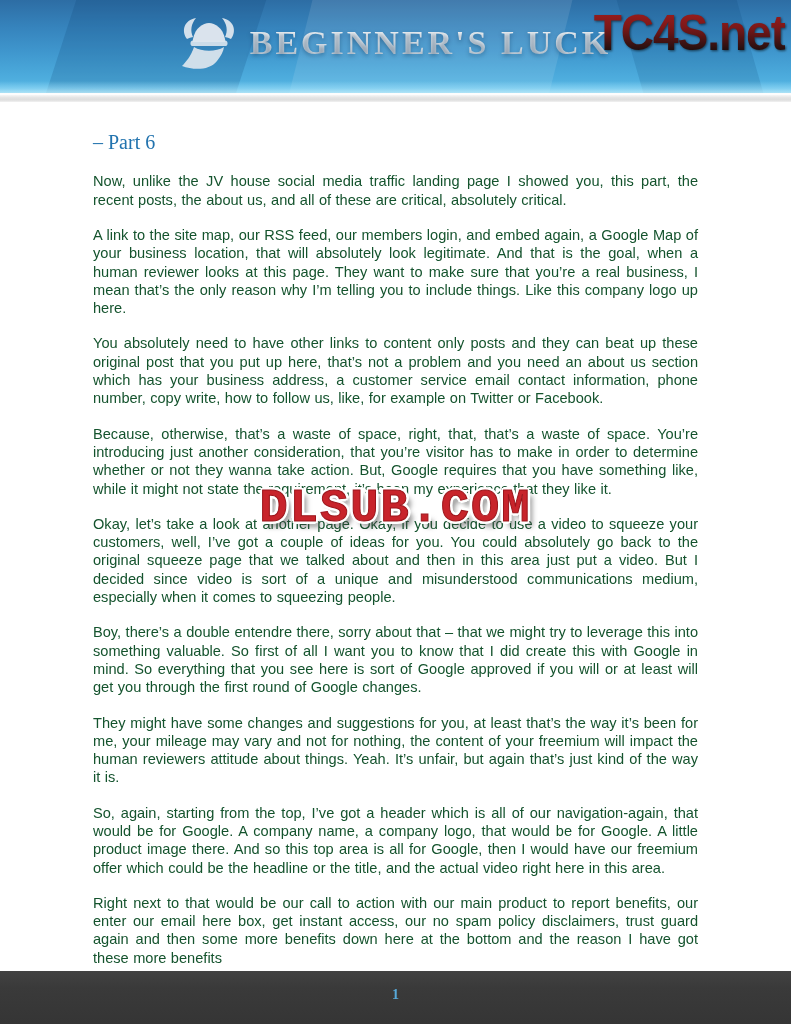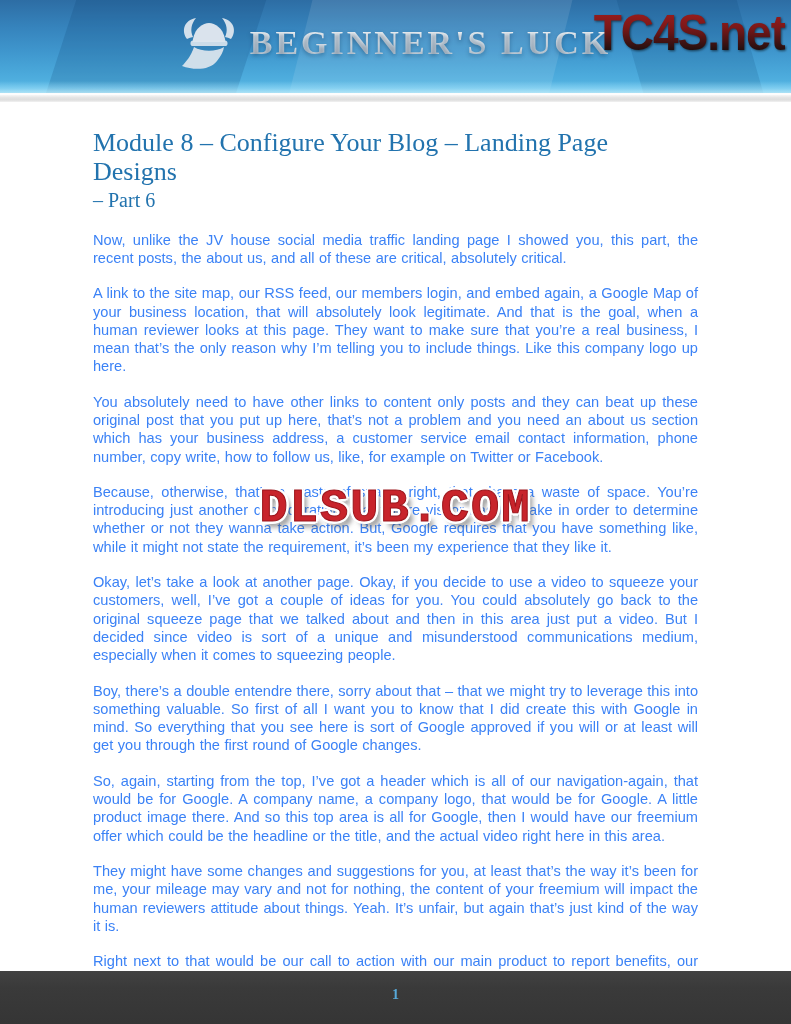--- a/index.html
+++ b/index.html
@@ -89,21 +89,21 @@
     line-height: 1.12;
   }
   .doc-title .t1 { font-size: 26px; display: block; }
   .doc-title .t2 { font-size: 20px; display: block; margin-top: 3px; }
   .paras { margin-top: 19px; }
   .paras p {
     font-size: 14.6px;
     line-height: 18.3px;
     text-align: justify;
     margin-bottom: 17px;
-    color: #3b82f6;
+    color: #14532d;
     word-spacing: 0.4px;
   }
 
   
   .wm-center {
     position: absolute;
     top: 482px;
     left: 50%;
     transform: translateX(-50%);
     font-family: Liberation Mono, monospace;
@@ -178,32 +178,31 @@
         </g>
       </svg>
       <span class="brand-text">BEGINNER'S LUCK</span>
     </div>
     <div class="wm-top">TC4S.net</div>
   </div>
   <div class="under-strip"></div>
 
   <div class="content">
     <h1 class="doc-title">
-      <span class="t1">Module 8 – Configure Your Blog – Landing Page Designs</span>
       <span class="t2">– Part 6</span>
     </h1>
     <div class="paras">
       <p>Now, unlike the JV house social media traffic landing page I showed you, this part, the recent posts, the about us, and all of these are critical, absolutely critical.</p>
       <p>A link to the site map, our RSS feed, our members login, and embed again, a Google Map of your business location, that will absolutely look legitimate. And that is the goal, when a human reviewer looks at this page. They want to make sure that you’re a real business, I mean that’s the only reason why I’m telling you to include things. Like this company logo up here.</p>
       <p>You absolutely need to have other links to content only posts and they can beat up these original post that you put up here, that’s not a problem and you need an about us section which has your business address, a customer service email contact information, phone number, copy write, how to follow us, like, for example on Twitter or Facebook.</p>
       <p>Because, otherwise, that’s a waste of space, right, that, that’s a waste of space. You’re introducing just another consideration, that you’re visitor has to make in order to determine whether or not they wanna take action. But, Google requires that you have something like, while it might not state the requirement, it’s been my experience that they like it.</p>
       <p>Okay, let’s take a look at another page. Okay, if you decide to use a video to squeeze your customers, well, I’ve got a couple of ideas for you. You could absolutely go back to the original squeeze page that we talked about and then in this area just put a video. But I decided since video is sort of a unique and misunderstood communications medium, especially when it comes to squeezing people.</p>
       <p>Boy, there’s a double entendre there, sorry about that – that we might try to leverage this into something valuable. So first of all I want you to know that I did create this with Google in mind. So everything that you see here is sort of Google approved if you will or at least will get you through the first round of Google changes.</p>
+      <p>They might have some changes and suggestions for you, at least that’s the way it’s been for me, your mileage may vary and not for nothing, the content of your freemium will impact the human reviewers attitude about things. Yeah. It’s unfair, but again that’s just kind of the way it is.</p>
       <p>So, again, starting from the top, I’ve got a header which is all of our navigation-again, that would be for Google. A company name, a company logo, that would be for Google. A little product image there. And so this top area is all for Google, then I would have our freemium offer which could be the headline or the title, and the actual video right here in this area.</p>
-      <p>They might have some changes and suggestions for you, at least that’s the way it’s been for me, your mileage may vary and not for nothing, the content of your freemium will impact the human reviewers attitude about things. Yeah. It’s unfair, but again that’s just kind of the way it is.</p>
       <p>Right next to that would be our call to action with our main product to report benefits, our enter our email here box, get instant access, our no spam policy disclaimers, trust guard again and then some more benefits down here at the bottom and the reason I have got these more benefits</p>
     </div>
   </div>
 
   <div class="wm-center">DLSUB.COM</div>
 
   <div class="footer">
     <span class="page-num">1</span>
   </div>
 

